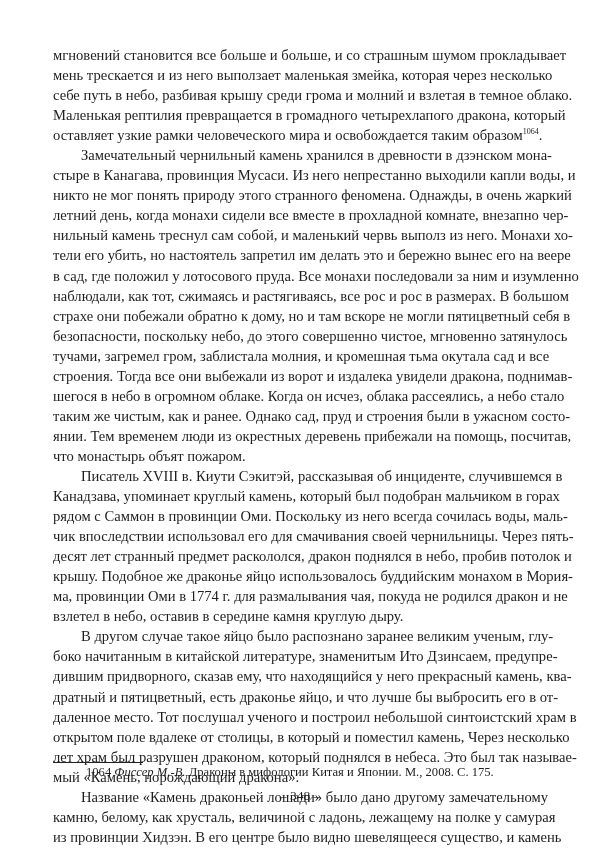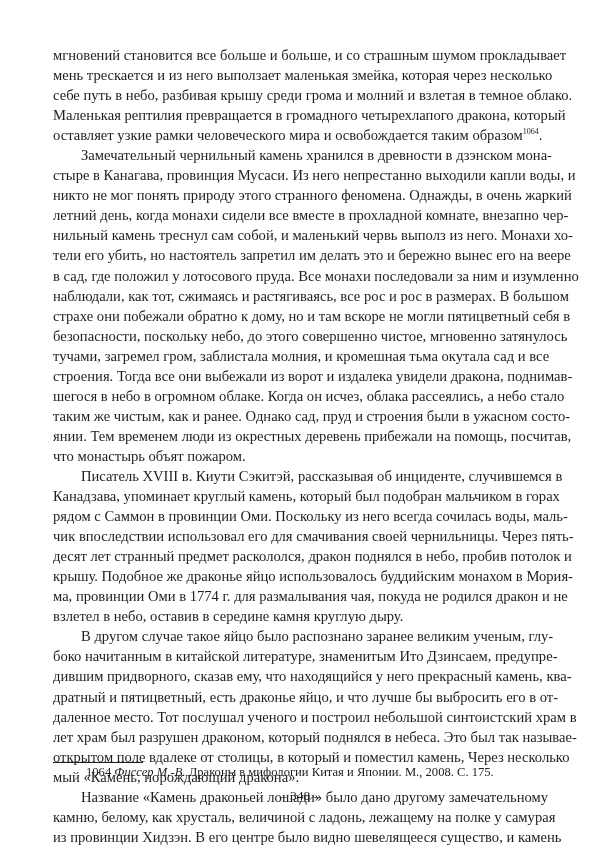--- a/index.html
+++ b/index.html
@@ -61,22 +61,22 @@
     <span class="line"><span>чик впоследствии использовал его для смачивания своей чернильницы. Через пять-</span></span>
     <span class="line"><span>десят лет странный предмет раскололся, дракон поднялся в небо, пробив потолок и</span></span>
     <span class="line"><span>крышу. Подобное же драконье яйцо использовалось буддийским монахом в Мория-</span></span>
     <span class="line"><span>ма, провинции Оми в 1774 г. для размалывания чая, покуда не родился дракон и не</span></span>
     <span class="line end"><span>взлетел в небо, оставив в середине камня круглую дыру.</span></span>
     <span class="line indent"><span>В другом случае такое яйцо было распознано заранее великим ученым, глу-</span></span>
     <span class="line"><span>боко начитанным в китайской литературе, знаменитым Ито Дзинсаем, предупре-</span></span>
     <span class="line"><span>дившим придворного, сказав ему, что находящийся у него прекрасный камень, ква-</span></span>
     <span class="line"><span>дратный и пятицветный, есть драконье яйцо, и что лучше бы выбросить его в от-</span></span>
     <span class="line"><span>даленное место. Тот послушал ученого и построил небольшой синтоистский храм в</span></span>
+    <span class="line"><span>открытом поле вдалеке от столицы, в который и поместил камень, Через несколько</span></span>
     <span class="line"><span>лет храм был разрушен драконом, который поднялся в небеса. Это был так называе-</span></span>
-    <span class="line"><span>открытом поле вдалеке от столицы, в который и поместил камень, Через несколько</span></span>
     <span class="line end"><span>мый «Камень, порождающий дракона».</span></span>
     <span class="line indent"><span>Название «Камень драконьей лошади» было дано другому замечательному</span></span>
     <span class="line"><span>камню, белому, как хрусталь, величиной с ладонь, лежащему на полке у самурая</span></span>
     <span class="line"><span>из провинции Хидзэн. В его центре было видно шевелящееся существо, и камень</span></span>
     <span class="line"></span>
   </div>
 
 <div class="fn-rule"></div>
 <div class="footnote">
   <span>1064</span>

